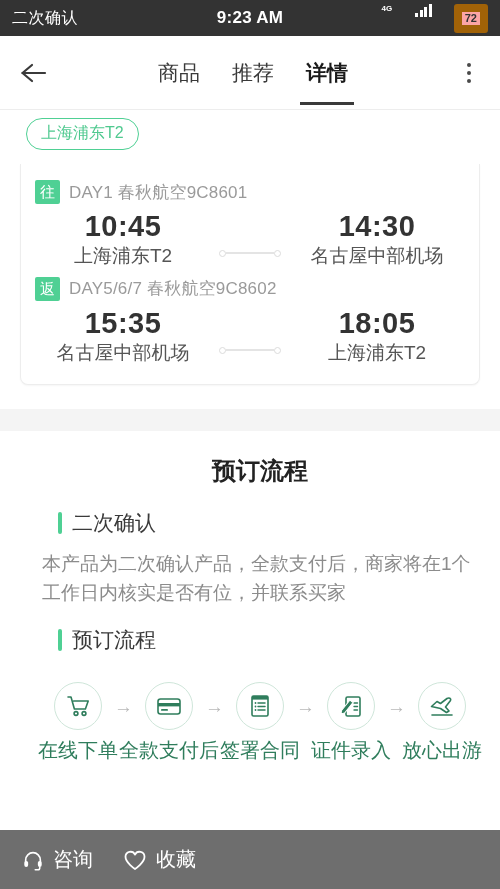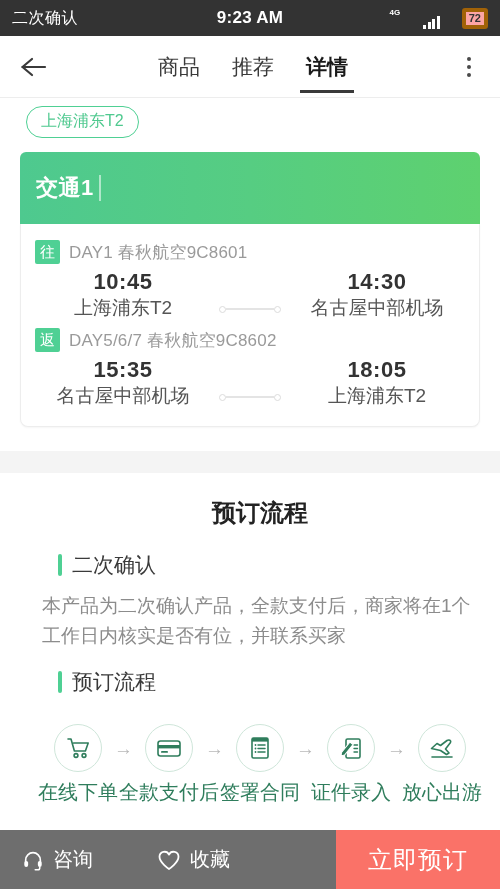--- a/index.html
+++ b/index.html
@@ -15,37 +15,37 @@
   .statusbar {
     height: 36px; background: #333333; color: #ffffff;
     display: flex; align-items: center; padding: 0 12px;
     font-size: 16px; position: relative;
   }
   .sb-carrier { font-size: 16px; letter-spacing: .5px; }
   .sb-time {
     position: absolute; left: 0; right: 0; text-align: center;
     font-size: 17px; font-weight: bold; letter-spacing: .3px;
   }
-  .sb-right { margin-left: auto; display: flex; align-items: flex-end; gap: 22px; position: relative; z-index: 2; }
+  .sb-right { margin-left: auto; display: flex; align-items: flex-start; gap: 22px; position: relative; z-index: 2; }
   .sig { display: flex; align-items: flex-end; gap: 1.5px; height: 13px; }
   .sig i { width: 3px; background: #fff; display: block; }
   .sig i:nth-child(1){ height: 4px; }
   .sig i:nth-child(2){ height: 7px; }
   .sig i:nth-child(3){ height: 10px; }
   .sig i:nth-child(4){ height: 13px; }
   .net-label { font-size: 8px; font-weight: bold; align-self: flex-start; margin-right: 1px; }
   .batt {
-    border: 4px solid #a16207; border-radius: 3px; padding: 0 3px;
+    border: 8px solid #a16207; border-radius: 3px; padding: 0 3px;
     font-size: 11px; font-weight: bold; color: #333; background: #fca5a5;
     min-width: 26px; text-align: center; line-height: 13px;
   }
 
   
   .navbar {
-    height: 62px; background: #fff; display: flex; align-items: center;
+    height: 74px; background: #fff; display: flex; align-items: center;
     padding: 0 14px; position: relative; border-bottom: 1px solid #ededed;
   }
   .back-btn { width: 40px; height: 40px; display: flex; align-items: center; justify-content: center; }
   .tabs { display: flex; align-items: center; gap: 32px; margin: 0 auto; height: 100%; }
   .tab {
     font-size: 21px; color: #3a3a3a; height: 100%;
     display: flex; align-items: center; position: relative;
   }
   .tab.active { color: #1a1a1a; font-weight: bold; }
   .tab.active::after {
@@ -86,21 +86,21 @@
   .flight-row { padding: 6px 0 2px; }
   .flight-meta { display: flex; align-items: center; gap: 9px; padding-bottom: 2px; }
   .dir-badge {
     background: #4fd094; color: #fff; font-size: 15px; line-height: 1;
     padding: 4px 4px 5px; border-radius: 2px; min-width: 25px; text-align: center;
   }
   .flight-title { font-size: 17px; color: #9a9a9a; letter-spacing: .2px; }
 
   .leg { display: flex; align-items: center; padding: 2px 0 0; }
   .leg-side { flex: 1 1 0; text-align: center; }
-  .leg-time { font-size: 22px; font-weight: bold; color: #333; letter-spacing: .5px; line-height: 1.25; }
+  .leg-time { font-size: 29px; font-weight: bold; color: #333; letter-spacing: .5px; line-height: 1.25; }
   .leg-place { font-size: 19px; color: #555; line-height: 1.3; }
   .leg-mid { flex: 0 0 78px; display: flex; align-items: center; justify-content: center;
     padding-top: 30px; }
   .conn { display: flex; align-items: center; width: 62px; }
   .conn .dot { width: 7px; height: 7px; border-radius: 50%; border: 1.5px solid #dcdcdc; background:#fff; flex: none; }
   .conn .bar { flex: 1 1 auto; height: 2px; background: #e4e4e4; }
 
   .gap-band { height: 22px; background: #f4f4f4; margin-top: 24px; }
 
   
@@ -122,21 +122,21 @@
     display: flex; align-items: center; justify-content: center; background: #fff;
   }
   .flow-label { font-size: 20px; color: #2f7d5c; margin-top: 7px; white-space: nowrap; }
   .flow-arrow { color: #b8b8b8; font-size: 19px; padding-top: 14px; width: 26px; text-align: center; }
 
   
   .bottombar {
     position: absolute; left: 0; bottom: 0; width: 500px; height: 59px;
     display: flex; align-items: stretch; background: #6e6e6e;
   }
-  .bb-left { flex: 1 1 auto; display: flex; align-items: center; gap: 64px; padding-left: 22px; }
+  .bb-left { flex: 1 1 auto; display: flex; align-items: center; gap: 30px; padding-left: 22px; }
   .bb-item { display: flex; align-items: center; gap: 9px; color: #fff; font-size: 20px; }
   .bb-cta {
     flex: 0 0 164px; background: #fa7268; color: #fff; font-size: 24px;
     display: flex; align-items: center; justify-content: center; letter-spacing: 1px;
   }
 </style>
 </head>
 <body>
 
 <div class="screen">
@@ -175,24 +175,20 @@
     </div>
   </div>
 
   <div class="content">
 
     <div class="pill-row">
       <span class="pill">上海浦东T2</span>
     </div>
 
     <div class="traffic-wrap">
-      <div class="traffic-head">
-        <span class="traffic-head-title">交通1</span>
-          <span class="caret"></span>
-      </div>
 
       <div class="flight-card">
 
         <div class="flight-row">
           <div class="flight-meta">
             <span class="dir-badge">往</span>
             <span class="flight-title">DAY1 春秋航空9C8601</span>
           </div>
           <div class="leg">
             <div class="leg-side">
@@ -343,16 +339,15 @@
         </svg>
         <span>咨询</span>
       </div>
       <div class="bb-item">
         <svg width="24" height="22" viewBox="0 0 24 22">
           <path d="M12 20 C12 20 2.5 13.8 2.5 7.8 A5 5 0 0 1 12 5.6 A5 5 0 0 1 21.5 7.8 C21.5 13.8 12 20 12 20 Z" fill="none" stroke="#ffffff" stroke-width="1.8" stroke-linejoin="round"></path>
         </svg>
         <span>收藏</span>
       </div>
     </div>
-    <div class="bb-cta">立即预订</div>
   </div>
 
 </div>
 
 </body></html>

